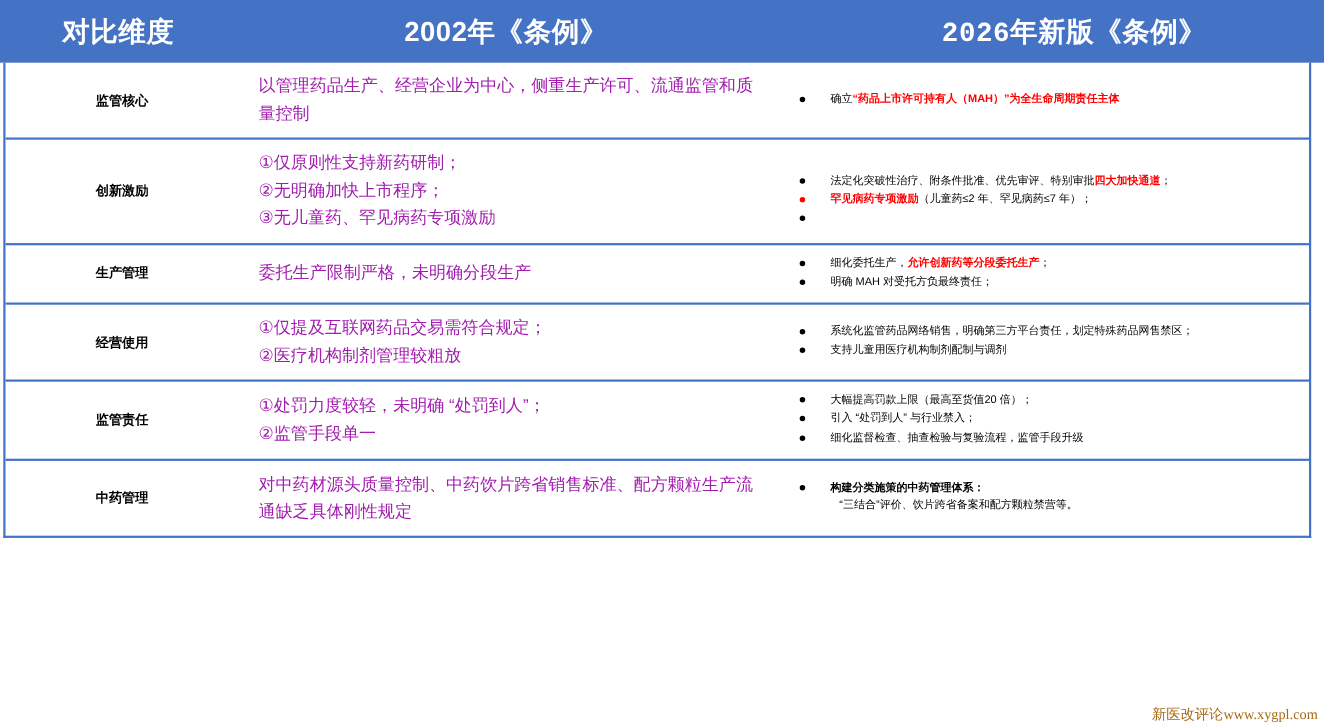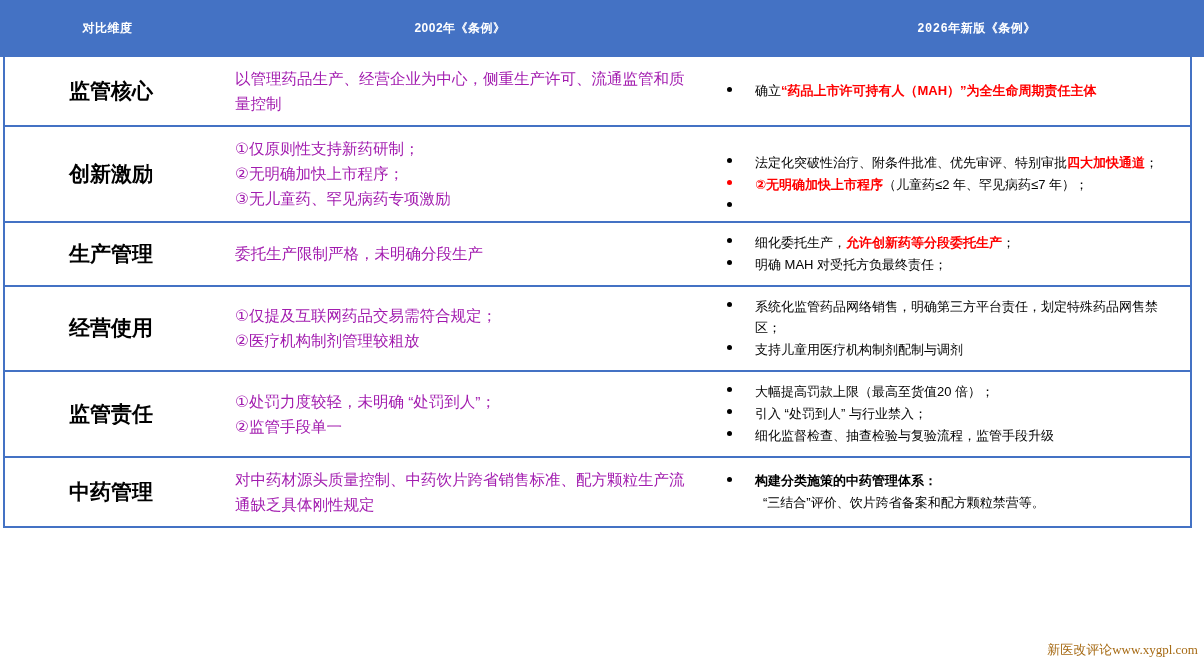--- a/index.html
+++ b/index.html
@@ -32,21 +32,21 @@
     background: #4472C4;
   }
   .header-cell {
     position: absolute;
     top: 0;
     height: 57px;
     display: flex;
     align-items: center;
     color: #ffffff;
     font-weight: bold;
-    font-size: 12px;
+    font-size: 25px;
     letter-spacing: 0.5px;
     white-space: nowrap;
   }
   .hc-dim  { left: 0;    width: 215px; justify-content: center; }
   .hc-old  { left: 215px; width: 490px; justify-content: center; }
   .hc-new  { left: 733px; width: 487px; justify-content: center; font-family: Liberation Mono, monospace; }
 
   
   .table-body {
     position: absolute;
@@ -73,40 +73,40 @@
     display: flex;
     flex-direction: column;
     justify-content: center;
   }
 
   .cell-dim {
     width: 212px;
     flex: 0 0 212px;
     align-items: center;
     font-weight: bold;
-    font-size: 21px;
+    font-size: 12px;
     color: #000000;
     text-align: center;
   }
 
   .cell-old {
     width: 490px;
     flex: 0 0 490px;
     padding-left: 18px;
     padding-right: 14px;
     font-size: 15.5px;
     line-height: 1.62;
     color: #a21caf;
   }
 
   .cell-new {
     flex: 1 1 auto;
     padding-left: 14px;
     padding-right: 14px;
-    font-size: 13px;
+    font-size: 10px;
     line-height: 1.62;
     color: #000000;
   }
 
   .plain-line { display: block; }
 
   ul.bullets {
     margin: 0;
     padding: 0;
     list-style: none;
@@ -183,21 +183,21 @@
           <span>创新激励</span>
         </div>
         <div class="cell cell-old">
           <span class="plain-line">①仅原则性支持新药研制；</span>
           <span class="plain-line">②无明确加快上市程序；</span>
           <span class="plain-line">③无儿童药、罕见病药专项激励</span>
         </div>
         <div class="cell cell-new">
           <ul class="bullets">
             <li><span class="bullet-dot"></span><span>法定化突破性治疗、附条件批准、优先审评、特别审批</span><span class="red">四大加快通道</span><span>；</span></li>
-            <li class="red-bullet"><span class="bullet-dot"></span><span class="red">②无明确加快上市程序</span><span>（儿童药≤2 年、罕见病药≤7 年）；</span></li>
+            <li class="red-bullet"><span class="bullet-dot"></span><span class="red">罕见病药专项激励</span><span>（儿童药≤2 年、罕见病药≤7 年）；</span></li>
             <li><span class="bullet-dot"></span></li>
           </ul>
         </div>
       </div>
       <div class="row">
         <div class="cell cell-dim">
           <span>生产管理</span>
         </div>
         <div class="cell cell-old">
           <span class="plain-line">委托生产限制严格，未明确分段生产</span>

